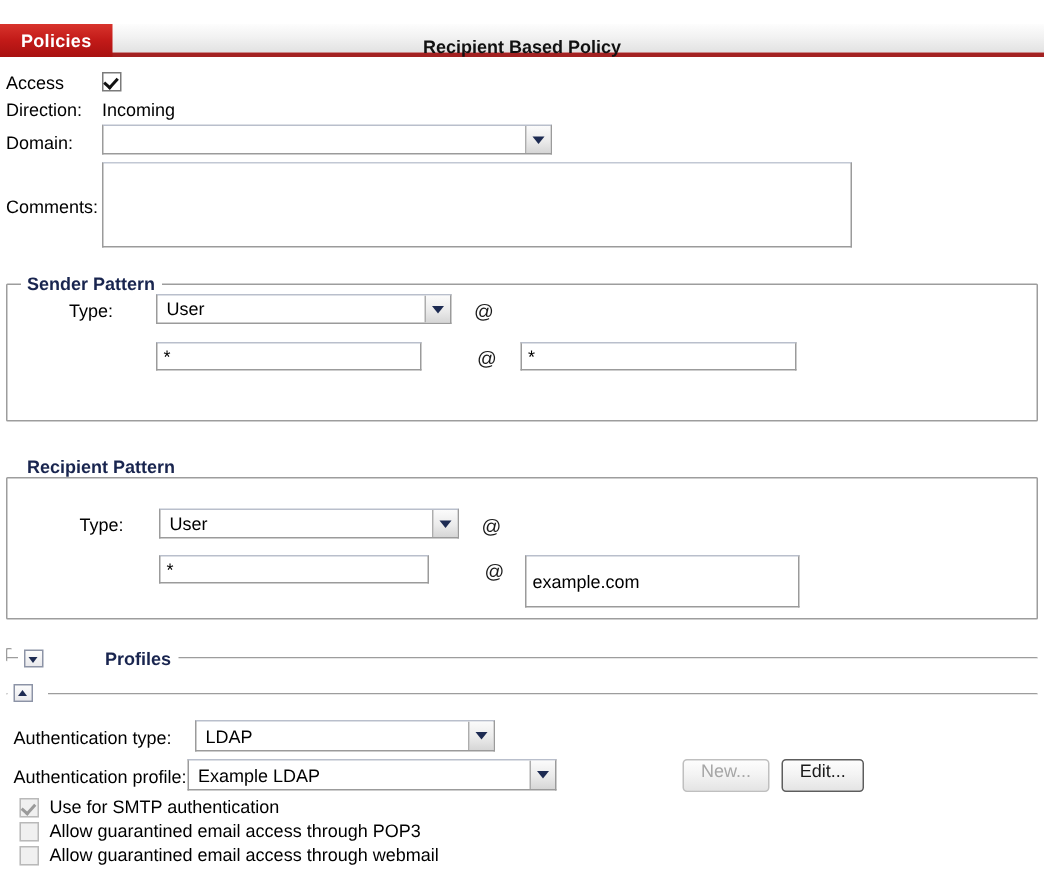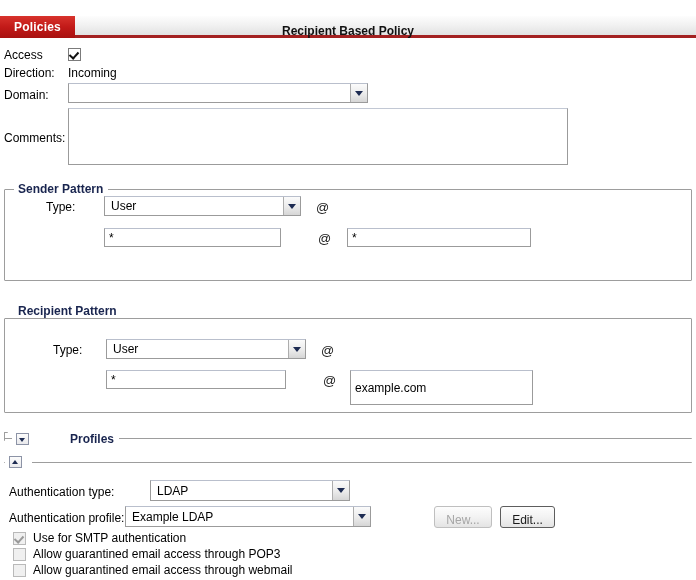--- a/index.html
+++ b/index.html
@@ -196,24 +196,25 @@
 
   
   .btn {
     position: absolute;
     box-sizing: border-box;
     height: 22px;
     border: 1px solid #9a9a9a;
     border-radius: 3px;
     background: linear-gradient(to bottom, #fdfdfd 0%, #f3f3f3 48%, #e4e4e4 100%);
     display: flex;
-    align-items: flex-end;
+    align-items: flex-start;
     justify-content: center;
     font-size: 12px;
     color: #1a1a1a;
+    margin-left: 21px;
   }
   .btn.strong { border-color: #5d5d5d; }
   .btn.disabled { color: #a6a6a6; border-color: #bfbfbf; }
 </style>
 </head>
 <body>
 
 <div class="tabbar">
   <div class="tab-active">
     <span>Policies</span>
@@ -285,21 +286,21 @@
   <span class="toggle down"></span>
   <span>Profiles</span>
 </div>
 
 <div class="fs" style="left:4px; top:462px; width:688px; height:2px; border-bottom:none; border-left:none; border-right:none;"></div>
 <div class="fs-legend" style="left:5px; top:455px;">
   <span class="toggle up"></span>
 </div>
 
 <div class="lbl" style="left:9px; top:485px;">Authentication type:</div>
-<div class="select" style="left:130px; top:480px; width:200px; height:21px;margin-left:20px;">
+<div class="select" style="left:130px; top:480px; width:200px; height:21px;">
   <span>LDAP</span>
   <span class="arrowbox">
     <span class="chev-d"></span>
   </span>
 </div>
 
 <div class="lbl" style="left:9px; top:511px;">Authentication profile:</div>
 <div class="select" style="left:125px; top:506px; width:246px; height:21px;text-align:right;">
   <span>Example LDAP</span>
   <span class="arrowbox">

